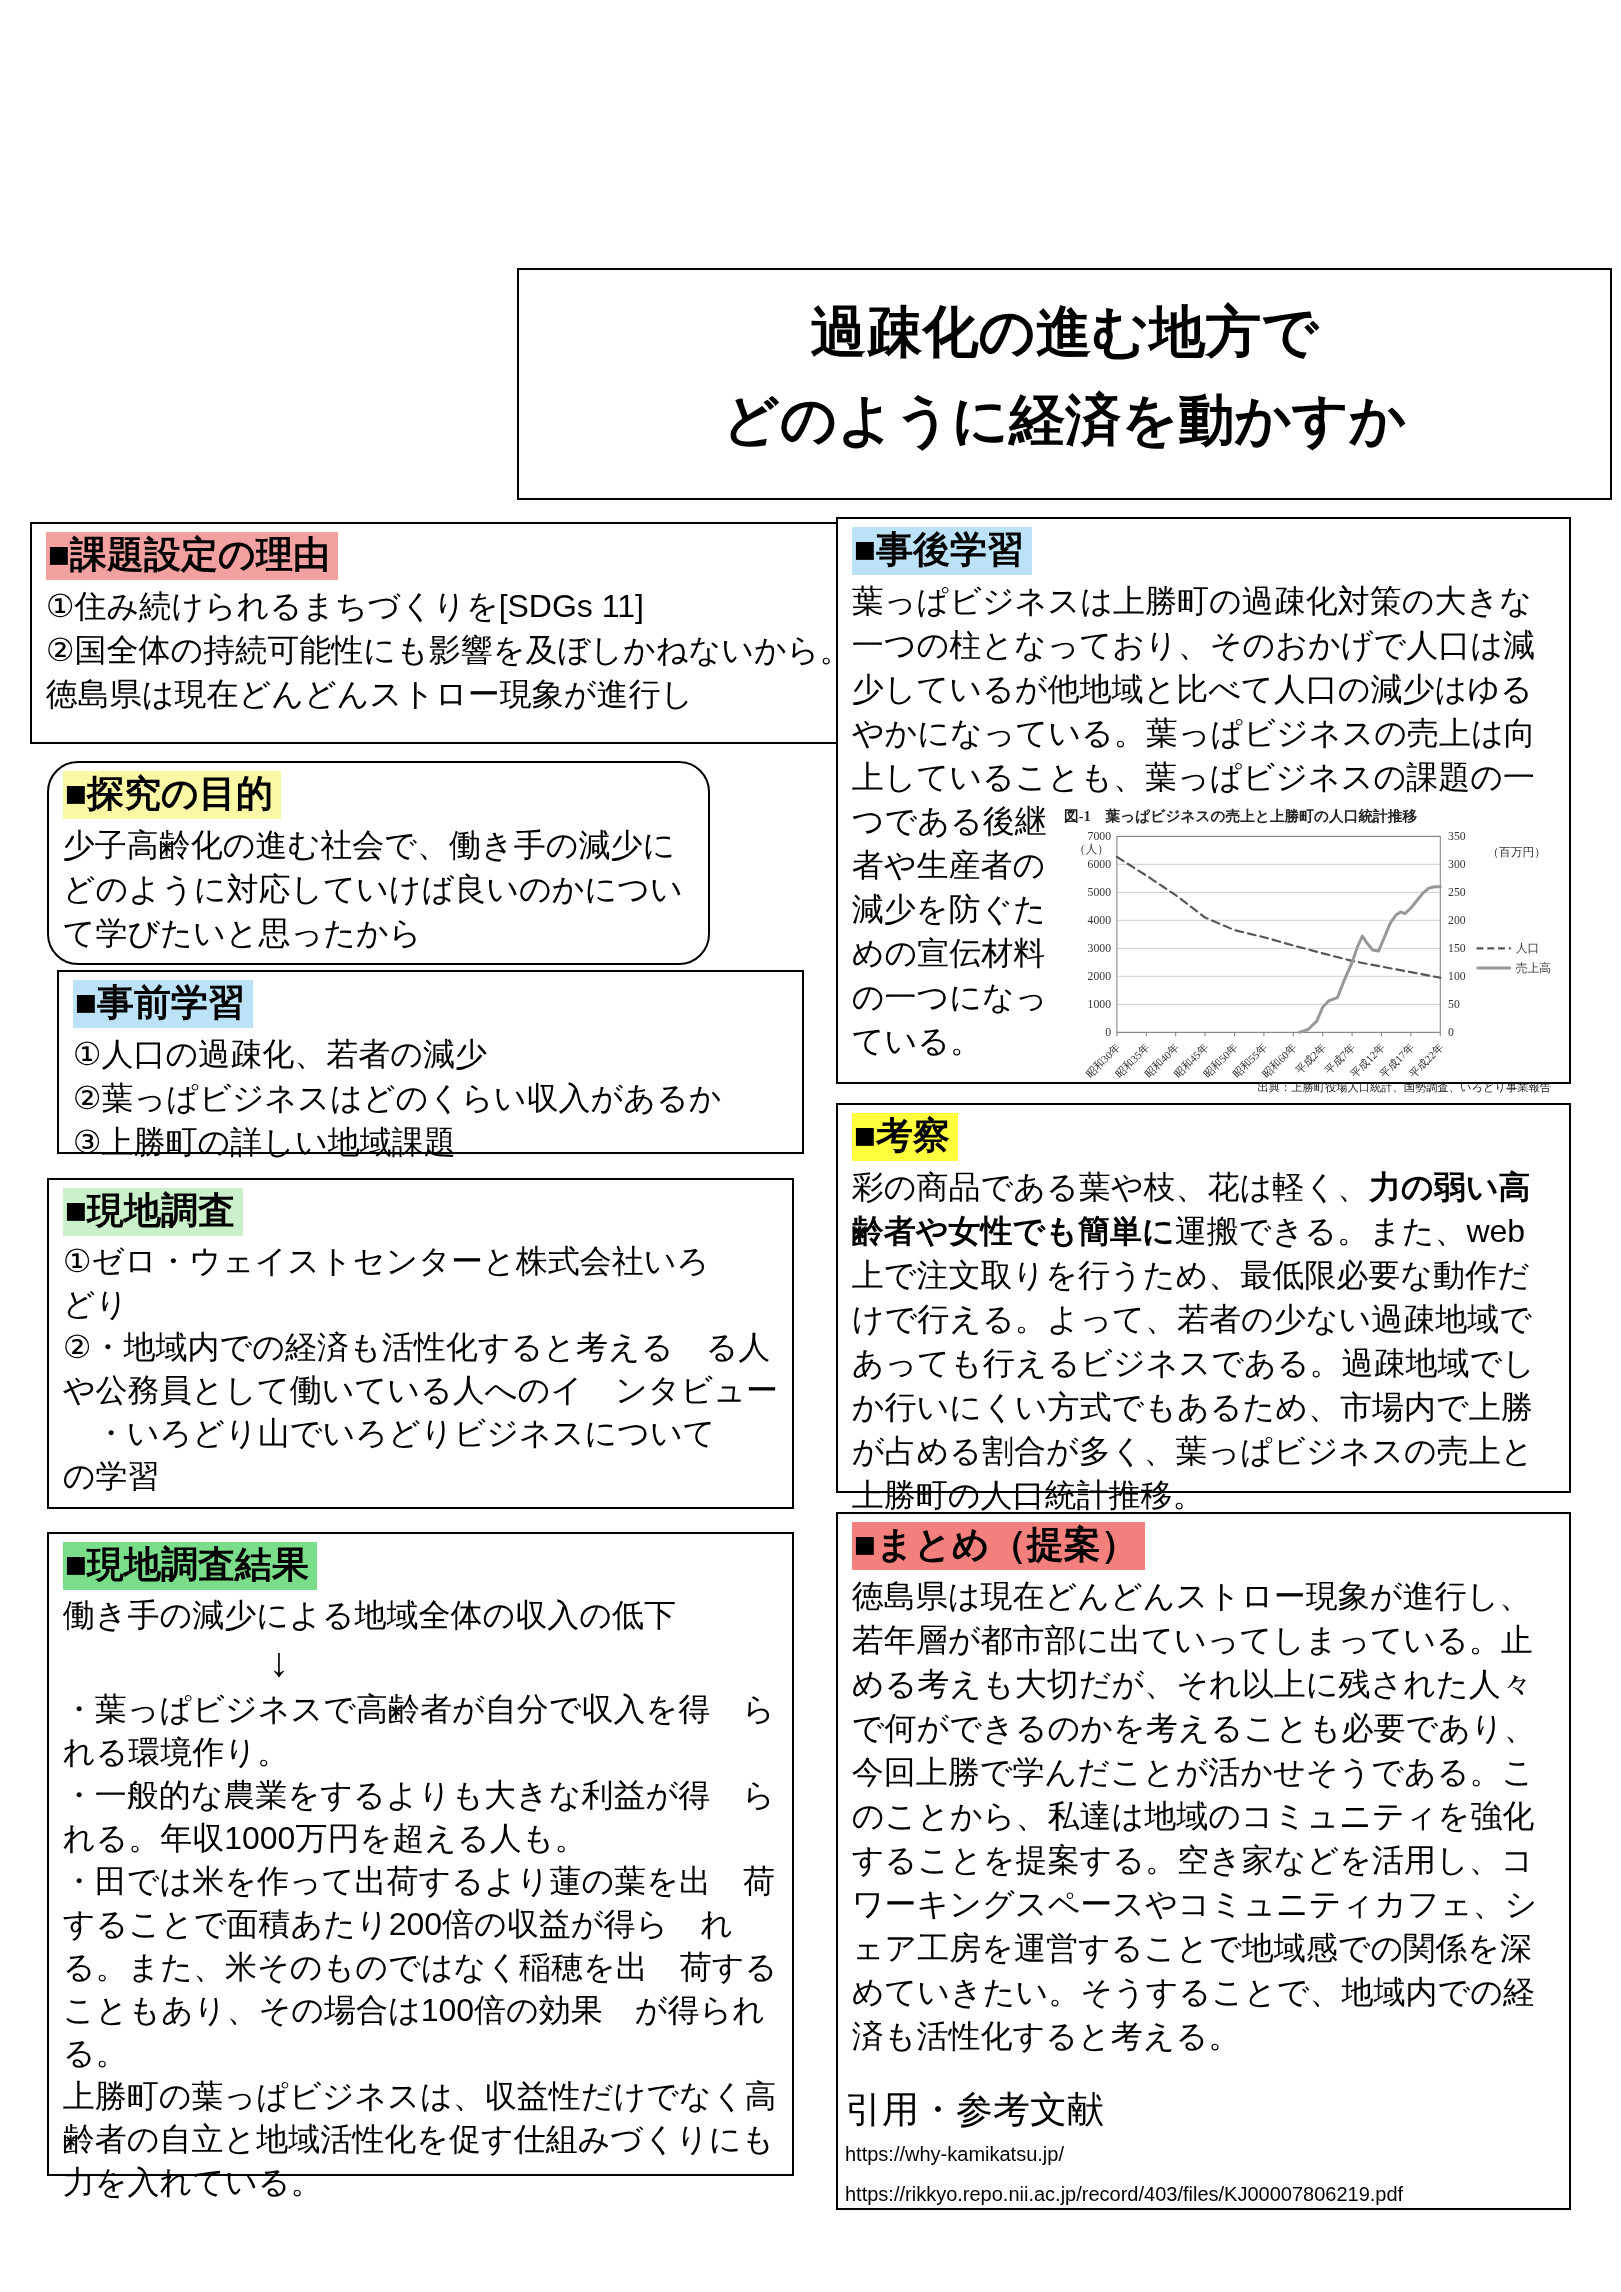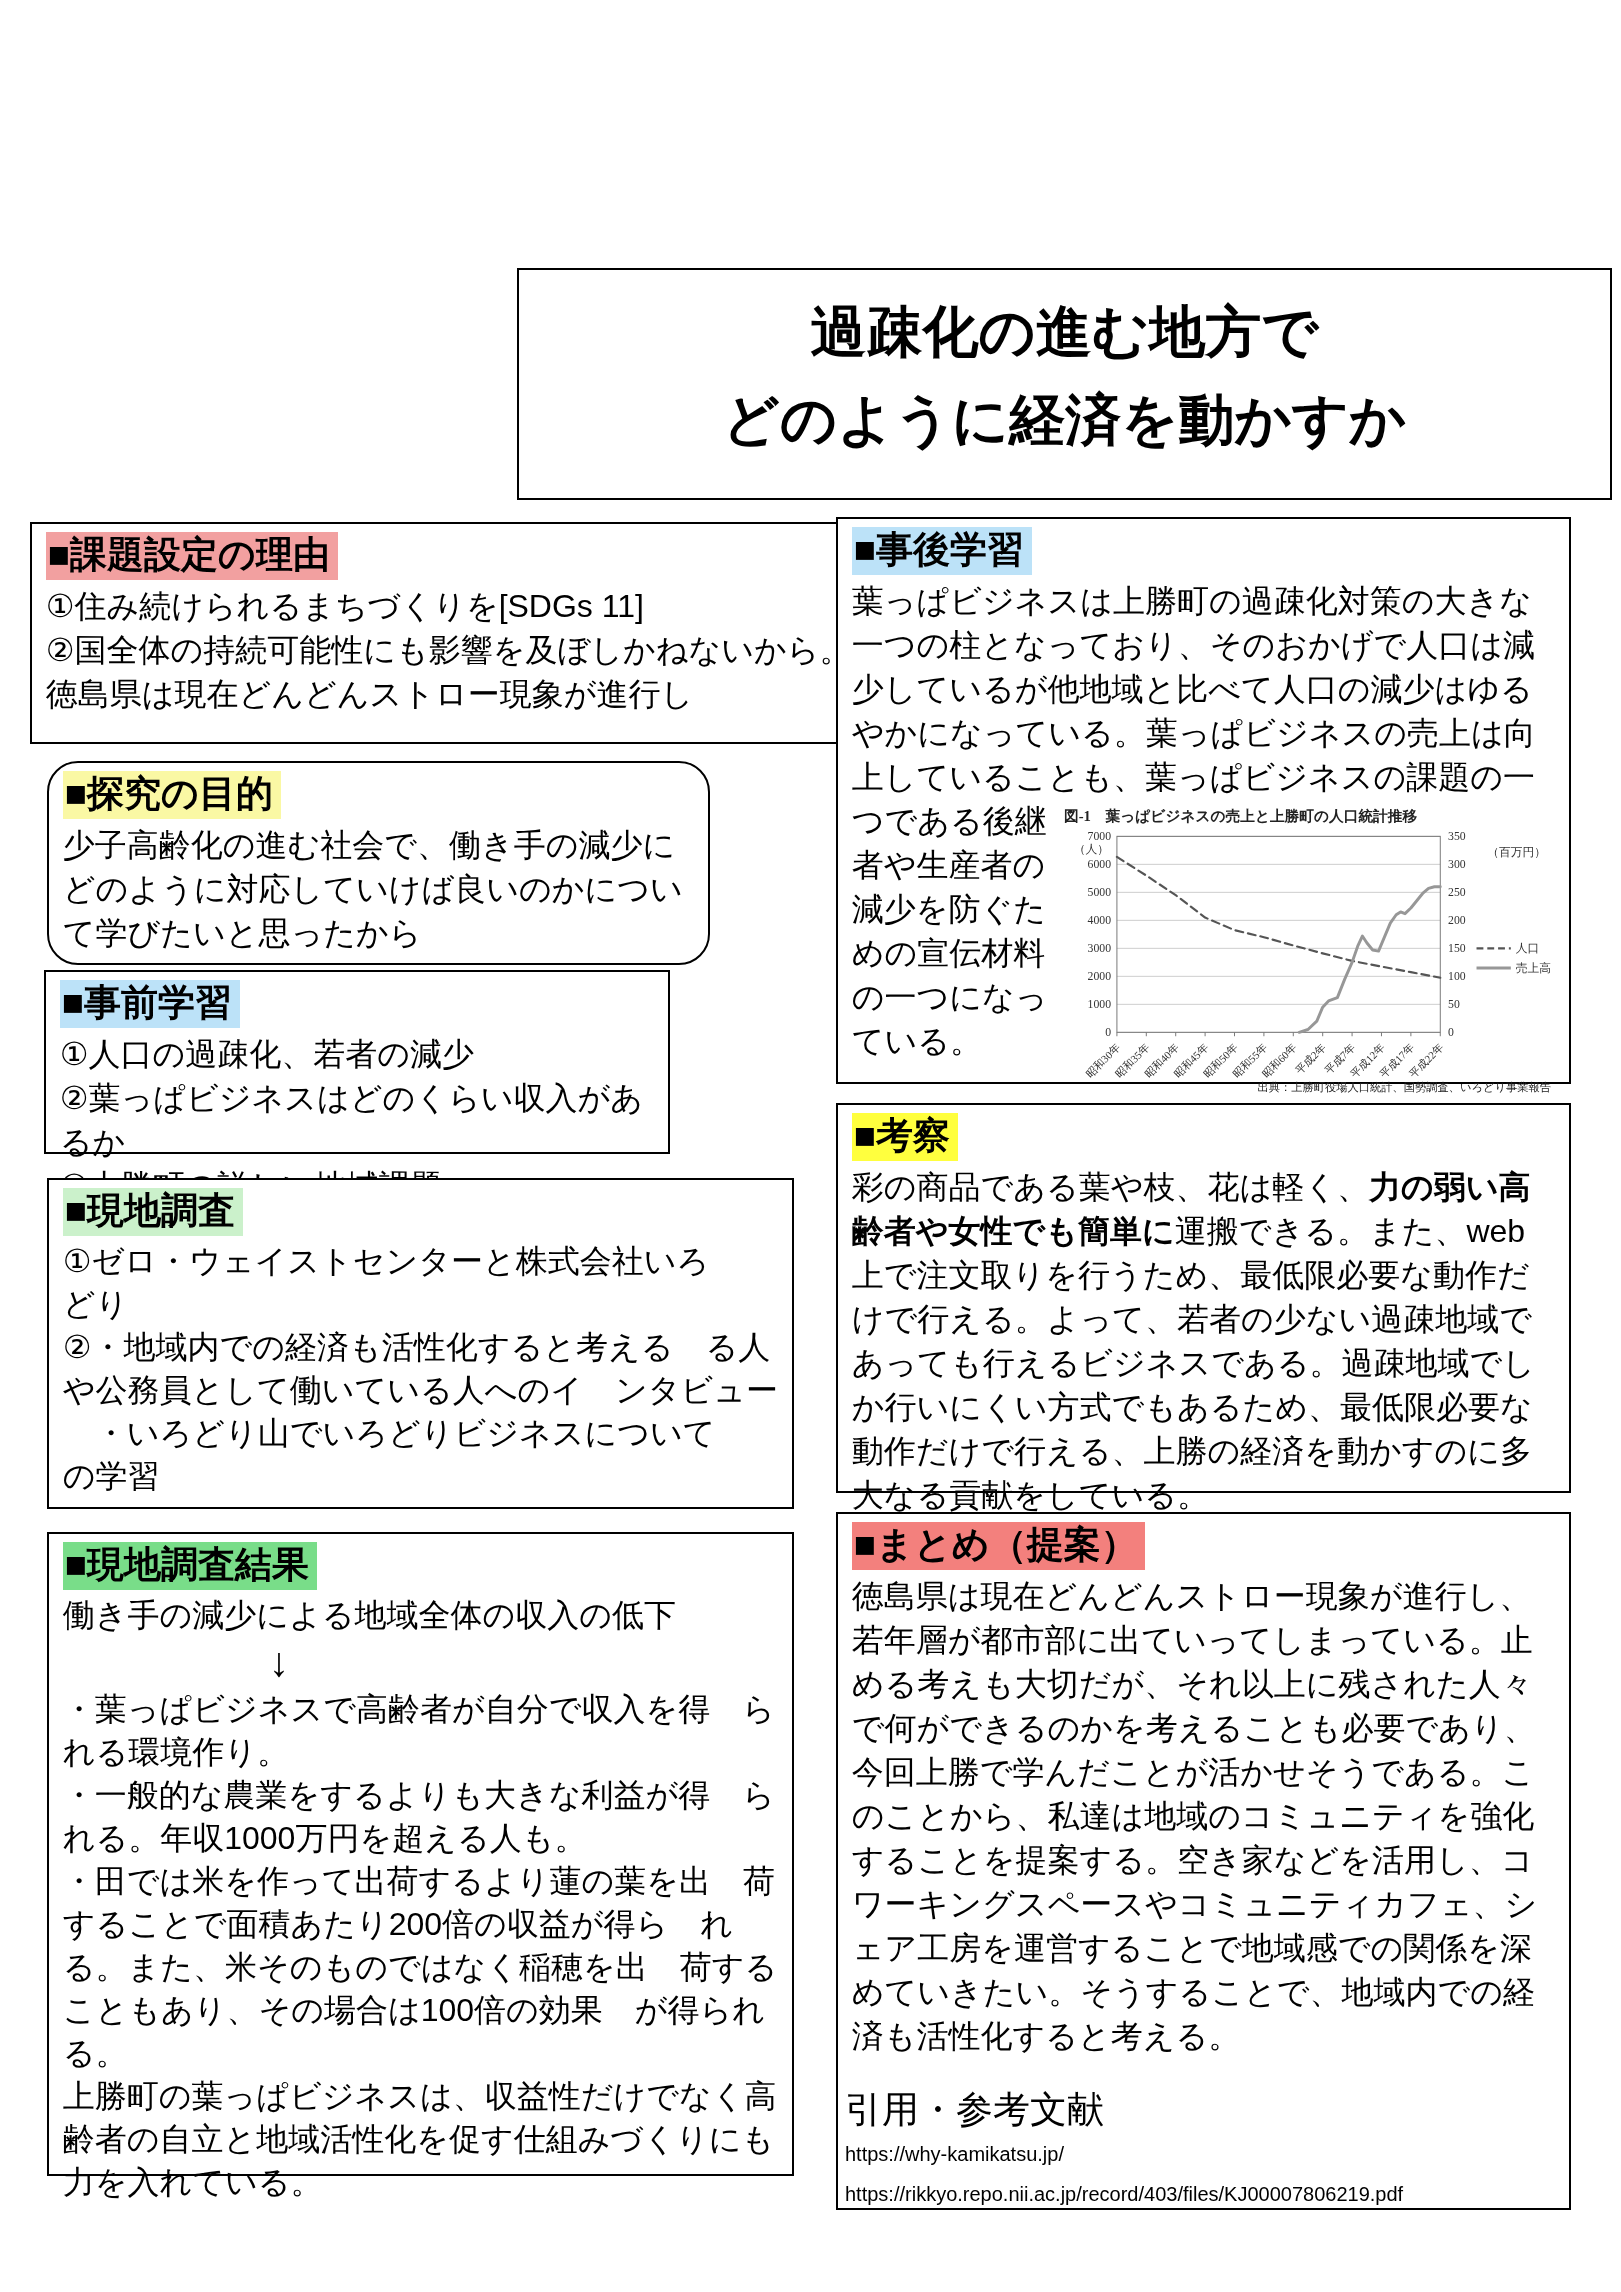--- a/index.html
+++ b/index.html
@@ -18,21 +18,21 @@
        padding:5.9px 13.7px;box-sizing:border-box;}
   .box-heading{font-size:37px;font-weight:bold;line-height:1.25;
        display:inline-block;padding:0 7.8px 2px 2px;margin:2px 0 3.9px;}
   .body-text{font-size:32px;line-height:44px;margin:0;}
   .tight .body-text{line-height:43px;}
   .arrow-line{font-size:41px;line-height:51px;padding-left:206px;}
 
   
   .box-reason        {left:30px;top:522px; width:884px;height:222px;}
   .box-purpose       {left:47px;top:761px; width:663px;height:204px;border-radius:31px;}
-  .box-prelearning   {left:44px;top:970px; width:626px;height:184px;}
+  .box-prelearning   {left:57px;top:970px; width:747px;height:184px;}
   .box-fieldsurvey   {left:47px;top:1178px;width:747px;height:331px;}
   .box-surveyresults {left:47px;top:1532px;width:747px;height:644px;}
 
   
   .box-postlearning  {left:836px;top:517px; width:735px;height:567px;}
   .box-discussion    {left:836px;top:1103px;width:735px;height:390px;}
   .box-summary       {left:836px;top:1512px;width:735px;height:698px;}
 
   .chart-float{float:right;width:495px;margin:5.9px 0 0 9.8px;}
   .chart-float svg{display:block;}
@@ -150,21 +150,21 @@
             <text x="465" y="150.28571428571428" font-size="12" font-family="&quot;Liberation Serif&quot;,&quot;DejaVu Serif&quot;,serif" fill="#333">人口</text>
             <line x1="425" y1="166.28571428571428" x2="460" y2="166.28571428571428" stroke-width="3" stroke="#979797"></line>
             <text x="465" y="170.28571428571428" font-size="12" font-family="&quot;Liberation Serif&quot;,&quot;DejaVu Serif&quot;,serif" fill="#333">売上高</text>
             <text x="501" y="292" text-anchor="end" font-size="11.5" font-family="&quot;Liberation Serif&quot;,&quot;DejaVu Serif&quot;,serif" fill="#222">出典：上勝町役場人口統計、国勢調査、いろどり事業報告</text>
           </svg>
         </span><span>ある後継者や生産者の減少を防ぐための宣伝材料の一つになっている。</span></p>
   </div>
 
   <div class="box box-discussion">
     <span class="box-heading" style="background-color: rgb(255, 255, 62);">■考察</span>
-    <p class="body-text"><span>彩の商品である葉や枝、花は軽く、</span><b>力の弱い高齢者や女性でも簡単に</b><span>運搬できる。また、web上で注文取りを行うため、最低限必要な動作だけで行える。よって、若者の少ない過疎地域であっても行えるビジネスである。過疎地域でしか行いにくい方式でもあるため、最低限必要な動作だけで行える、上勝の経済を動かすのに多大なる貢献をしている。</span></p>
+    <p class="body-text"><span>彩の商品である葉や枝、花は軽く、</span><b>力の弱い高齢者や女性でも簡単に</b><span>運搬できる。また、web上で注文取りを行うため、最低限必要な動作だけで行える。よって、若者の少ない過疎地域であっても行えるビジネスである。過疎地域でしか行いにくい方式でもあるため、市場内で上勝が占める割合が多く、葉っぱビジネスの売上と上勝町の人口統計推移。</span></p>
   </div>
 
   <div class="box box-summary">
     <span class="box-heading" style="background-color: rgb(243, 128, 125);">■まとめ（提案）</span>
     <p class="body-text">徳島県は現在どんどんストロー現象が進行し、若年層が都市部に出ていってしまっている。止める考えも大切だが、それ以上に残された人々で何ができるのかを考えることも必要であり、今回上勝で学んだことが活かせそうである。このことから、私達は地域のコミュニティを強化することを提案する。空き家などを活用し、コワーキングスペースやコミュニティカフェ、シェア工房を運営することで地域感での関係を深めていきたい。そうすることで、地域内での経済も活性化すると考える。</p>
   </div>
 
   <div class="references">
     <div class="ref-heading">引用・参考文献</div>
     <div class="ref-url">https://why-kamikatsu.jp/</div>

